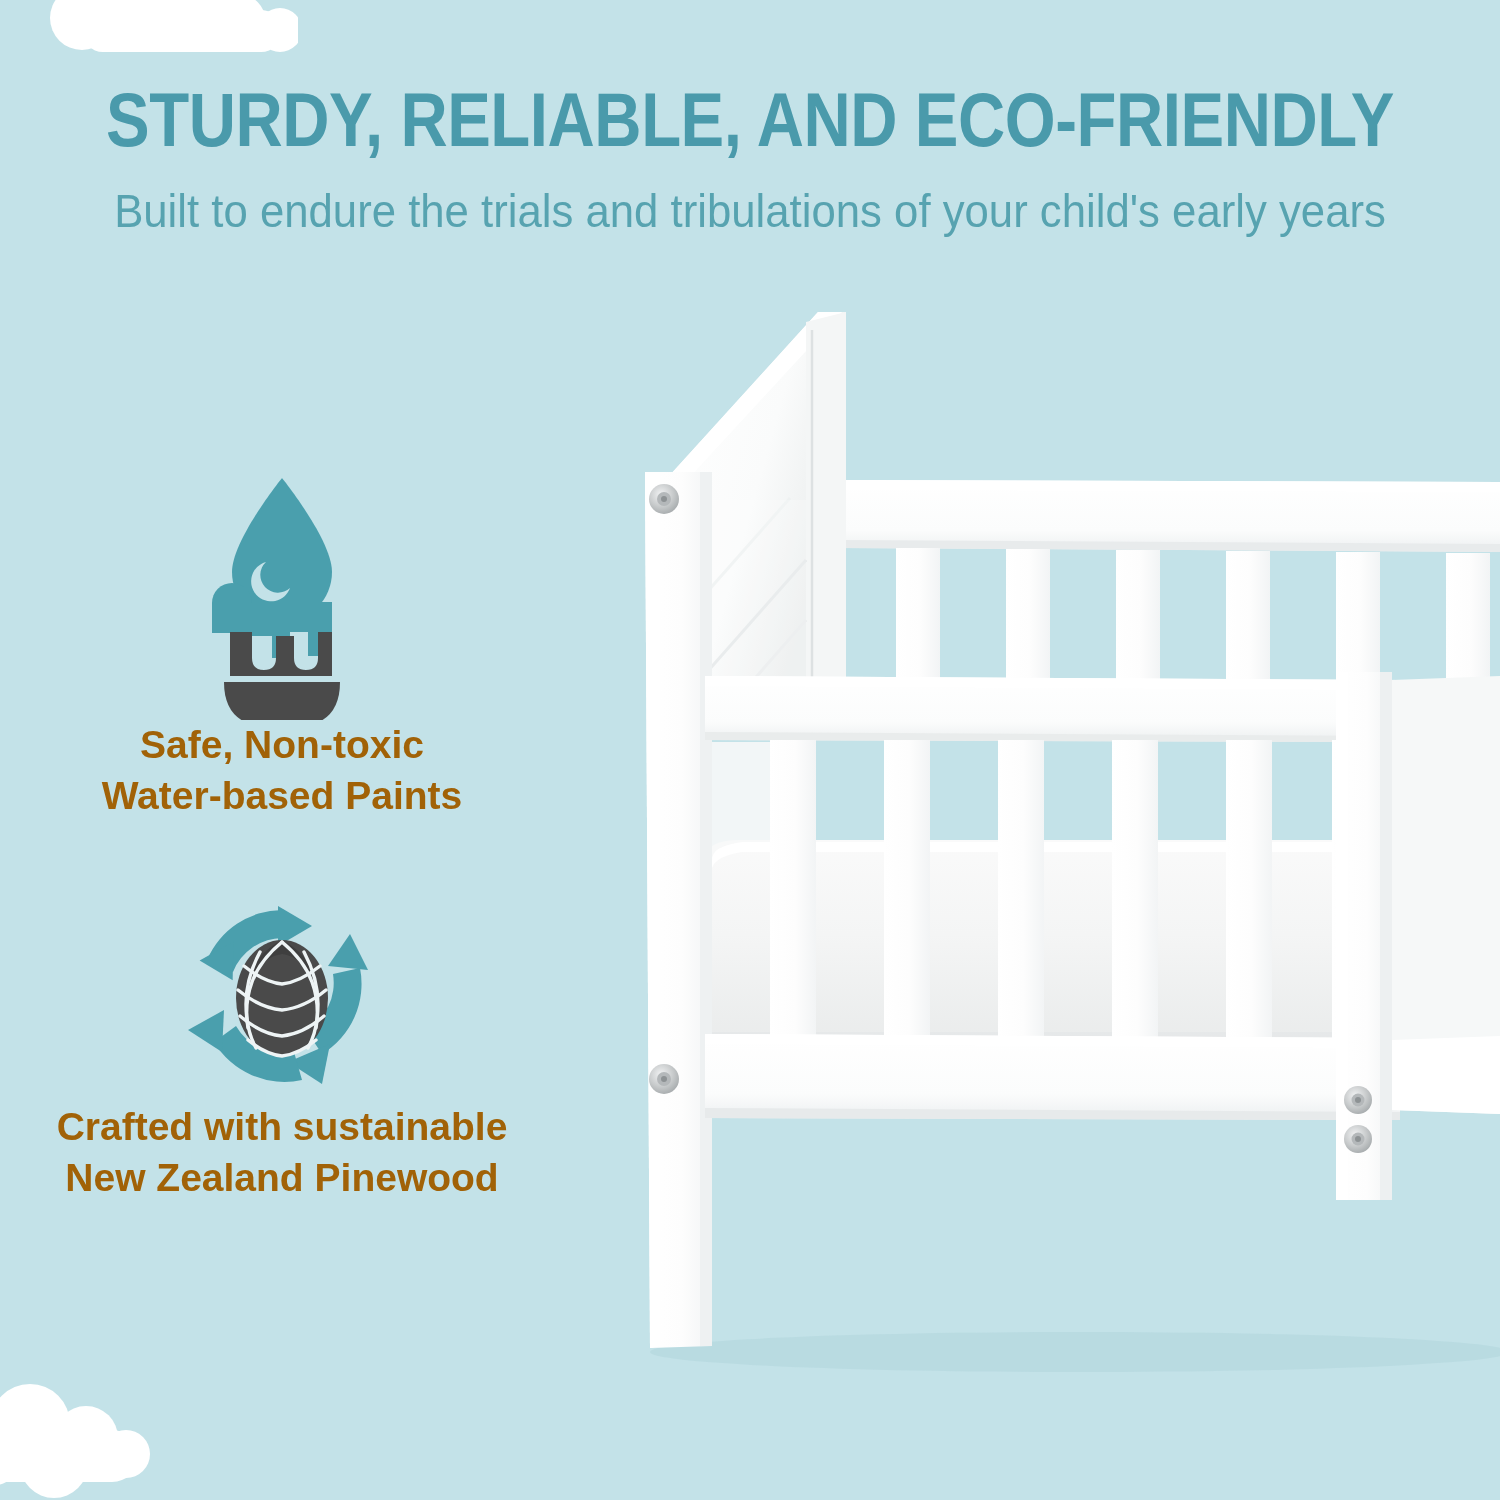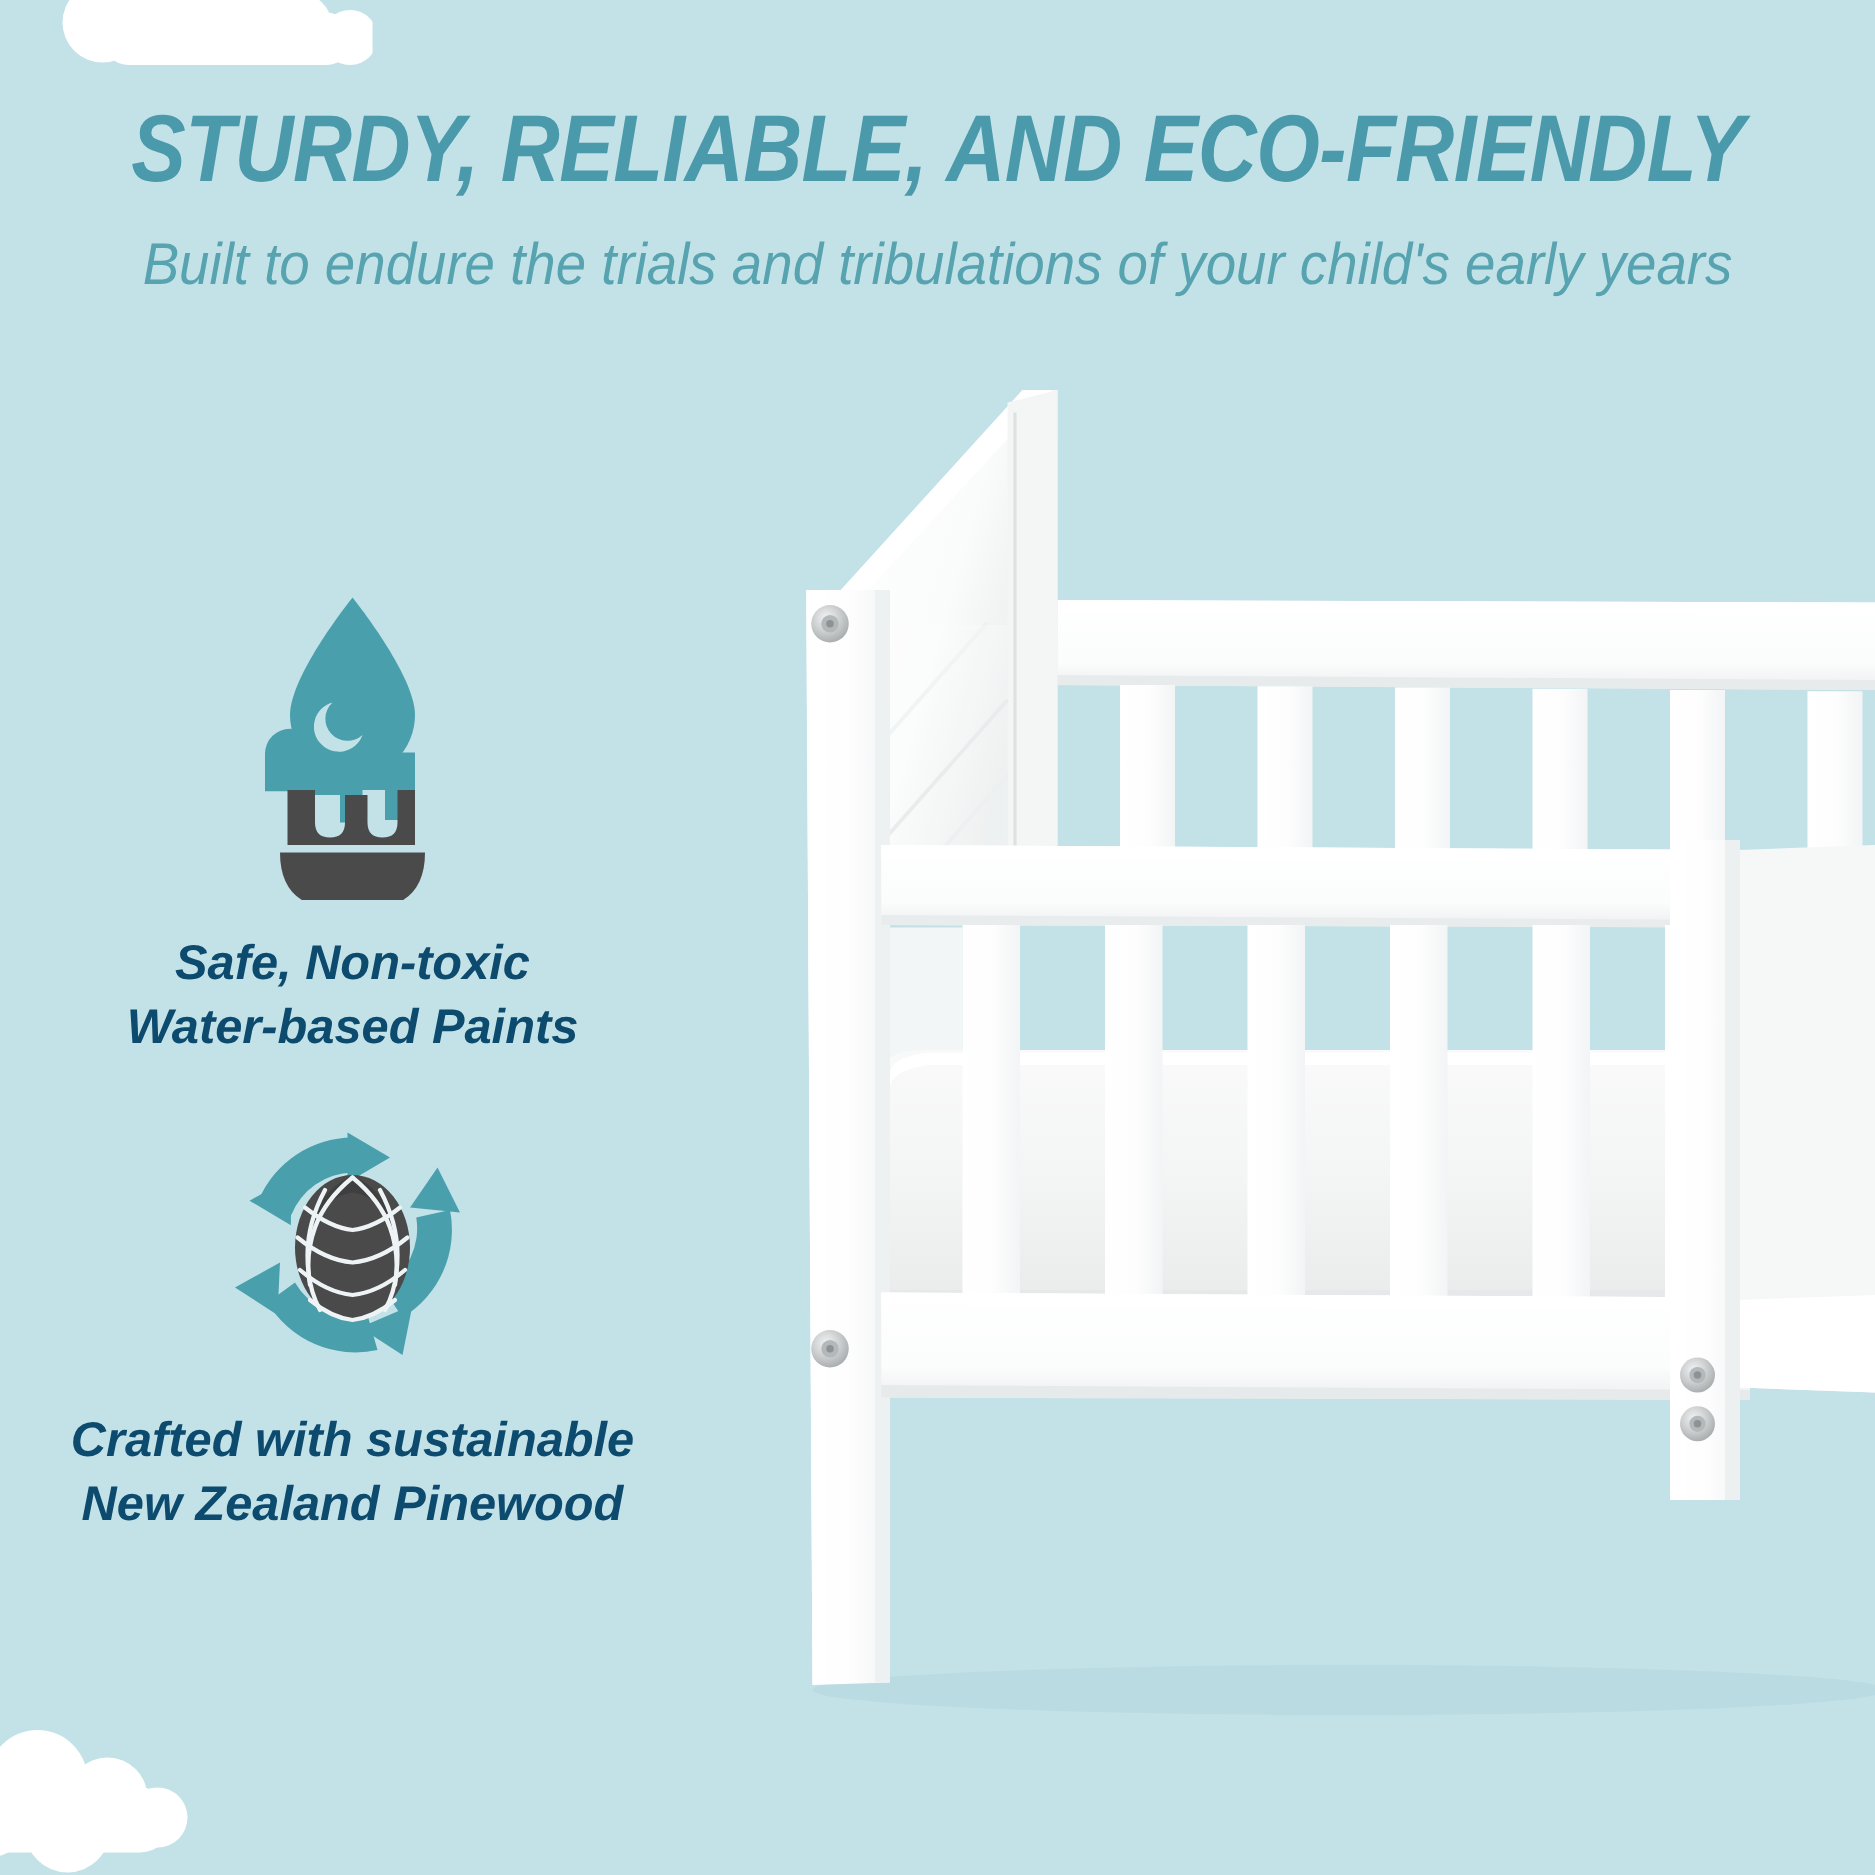--- a/index.html
+++ b/index.html
@@ -12,21 +12,20 @@
     overflow: hidden;
     font-family: "Liberation Sans", sans-serif;
     background: #c3e2e8;
   }
   #stage {
     position: relative;
     width: 1500px;
     height: 1500px;
     background: #c3e2e8;
     overflow: hidden;
-    font-style: italic;
   }
 
   
   .cloud {
     position: absolute;
     pointer-events: none;
   }
 
   
   #headline {
@@ -65,22 +64,21 @@
   .feature {
     position: absolute;
     width: 520px;
     text-align: center;
   }
   .feature-icon {
     display: block;
     margin: 0 auto;
   }
   .feature-label {
-    margin-top: 26px;
-    color: #0c4a6e;
+    color: #a16207;
     font-family: "Liberation Sans", sans-serif;
     font-weight: bold;
     font-size: 39px;
     line-height: 1.30;
     white-space: pre-line;
   }
   #feature-paint { left: 22px; top: 470px; }
   #feature-wood  { left: 22px; top: 892px; text-align: center; }
 
   

